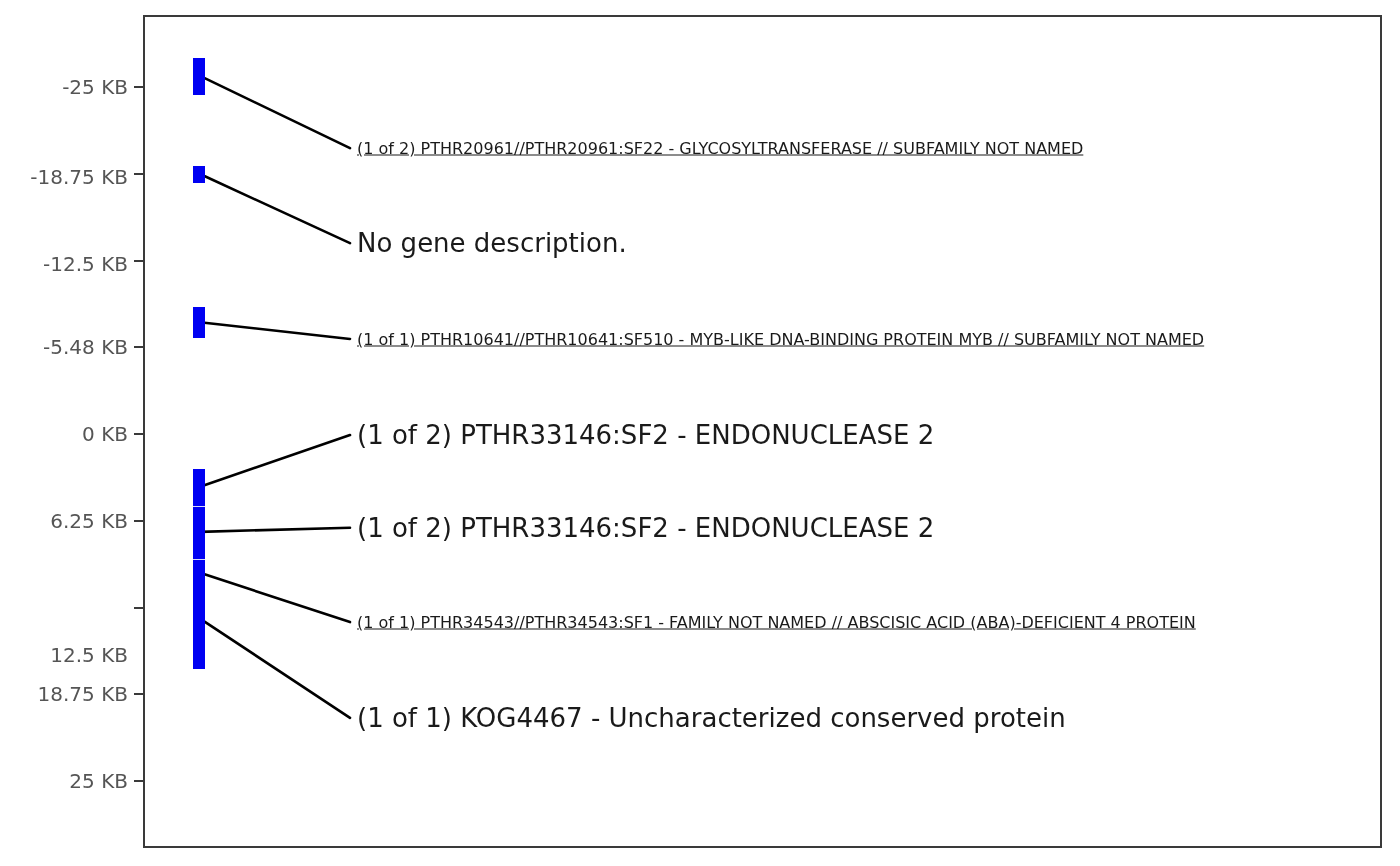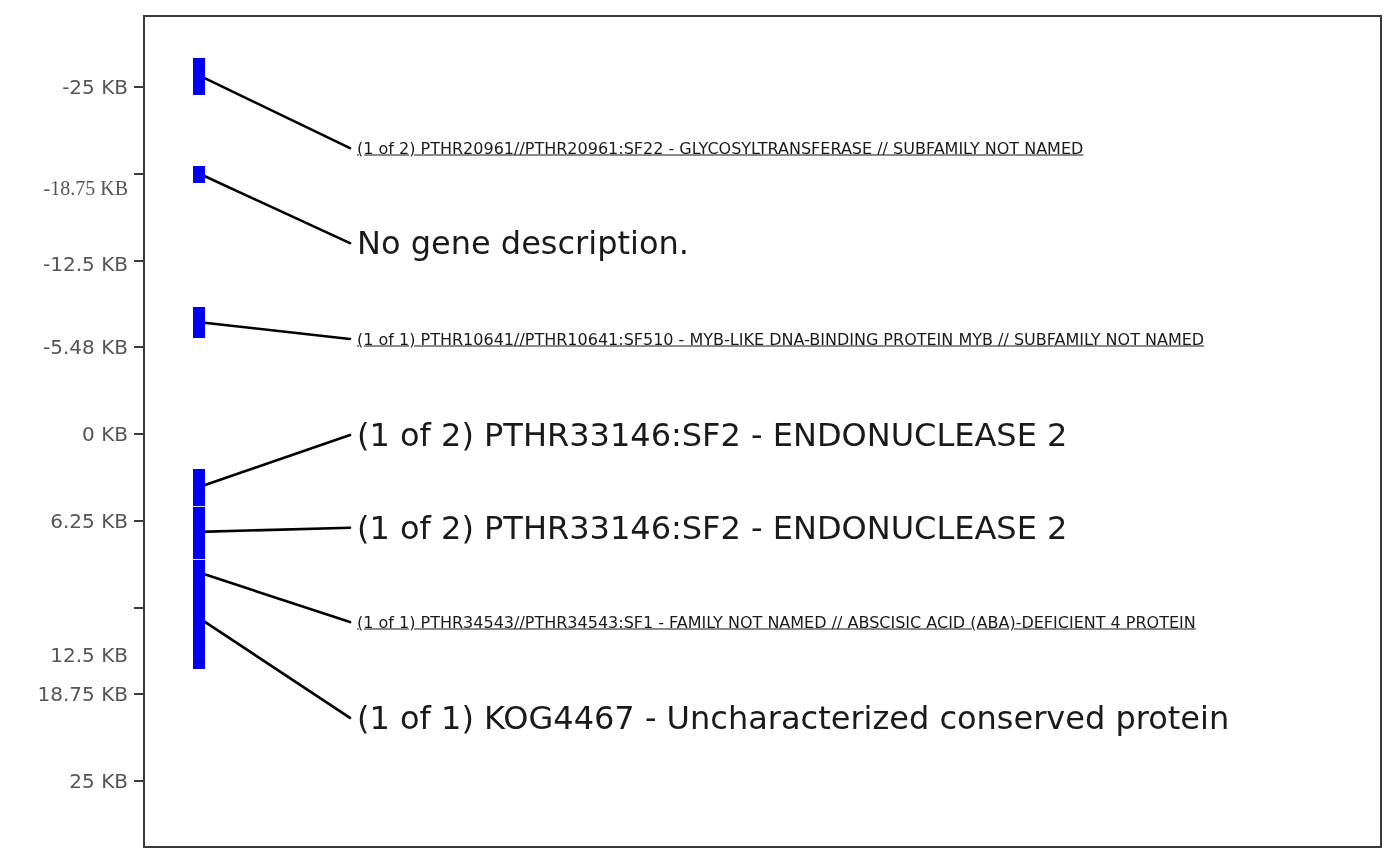--- a/index.html
+++ b/index.html
@@ -43,21 +43,21 @@
     box-sizing: border-box;
   }
   .gene-bar.sep { border-top: 1.5px solid rgba(255,255,255,0.85); }
   .feature-label {
     position: absolute;
     transform: translateY(-50%);
     white-space: nowrap;
     color: #1a1a1a;
   }
   .feature-label.small { font-size: 16px; letter-spacing: 0px; text-decoration: underline; }
-  .feature-label.large { font-size: 32px; }
+  .feature-label.large { font-size: 26px; }
   #lines-layer {
     position: absolute;
     left: 0; top: 0;
     pointer-events: none;
   }
 </style>
 </head>
 <body>
 
 <div id="canvas">
@@ -68,21 +68,21 @@
       <div class="tick-mark" style="left: 134px; top: 259.5px;"></div>
       <div class="tick-mark" style="left: 134px; top: 346.25px;"></div>
       <div class="tick-mark" style="left: 134px; top: 433px;"></div>
       <div class="tick-mark" style="left: 134px; top: 519.75px;"></div>
       <div class="tick-mark" style="left: 134px; top: 606.5px;"></div>
       <div class="tick-mark" style="left: 134px; top: 693.25px;"></div>
       <div class="tick-mark" style="left: 134px; top: 780px;"></div>
     </div>
   <div id="axis-labels">
       <div class="tick-label" style="top: 87px;">-25 KB</div>
-      <div class="tick-label" style="top: 188px; font-family: Liberation Serif, serif;">-18.75 KB</div>
+      <div class="tick-label" style="top: 177px;">-18.75 KB</div>
       <div class="tick-label" style="top: 264px;">-12.5 KB</div>
       <div class="tick-label" style="top: 347.25px;">-5.48 KB</div>
       <div class="tick-label" style="top: 434px;">0 KB</div>
       <div class="tick-label" style="top: 520.75px;">6.25 KB</div>
       <div class="tick-label" style="top: 607.5px; margin-top: 47px;">12.5 KB</div>
       <div class="tick-label" style="top: 694.25px;">18.75 KB</div>
       <div class="tick-label" style="top: 781px;">25 KB</div>
     </div>
   <svg id="lines-layer" width="1400" height="866" viewBox="0 0 1400 866">
       <line x1="200" y1="75.89599999999996" x2="350" y2="148.07199999999995" stroke="#000000" stroke-width="2.6" stroke-linecap="round"></line>

